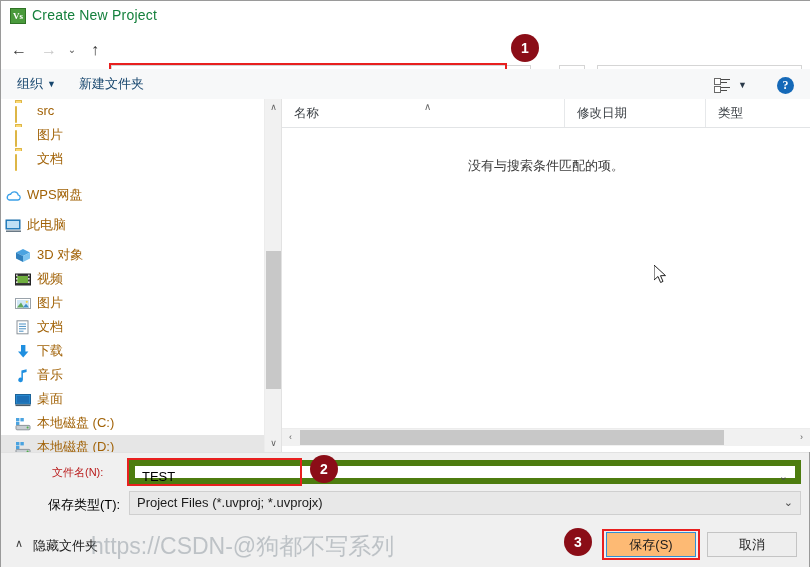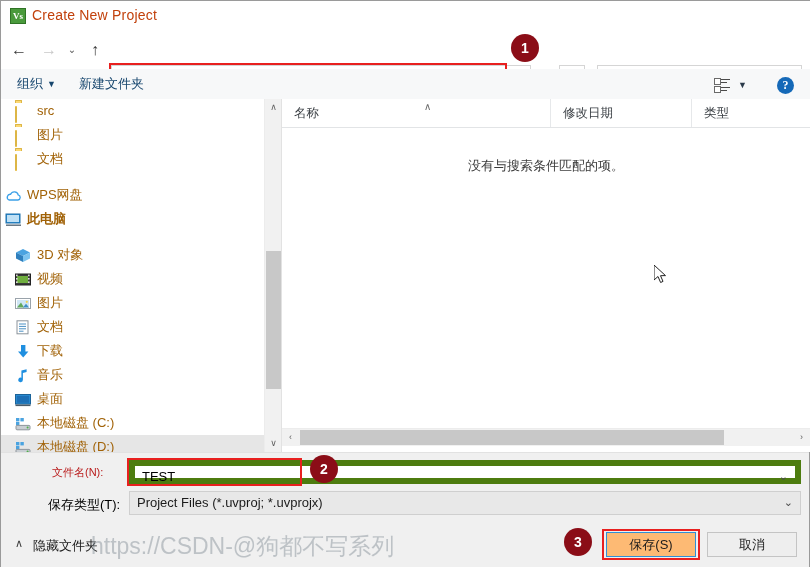--- a/index.html
+++ b/index.html
@@ -8,21 +8,21 @@
     font-family:"Liberation Sans","DejaVu Sans",sans-serif;
     font-size:13px;color:#000;background:#ffffff;
     -webkit-font-smoothing:antialiased;
   }
   .dialog{position:relative;width:810px;height:567px;background:#ffffff;box-sizing:border-box;border:1px solid #9a9a9a;}
 
   
   .titlebar{position:absolute;left:0;top:0;width:810px;height:30px;background:#ffffff;padding-left:40px;}
   .title-icon{position:absolute;left:9px;top:7px;width:16px;height:16px;background:#4a9a3c;border:1px solid #2f7325;box-sizing:border-box;
     color:#fff;font-size:9px;font-weight:bold;line-height:14px;text-align:center;font-family:"Liberation Serif",serif;}
-  .title-text{position:absolute;left:31px;top:6px;font-size:14px;color:#c2410c;letter-spacing:.2px;}
+  .title-text{position:absolute;left:31px;top:6px;font-size:14px;color:#15803d;letter-spacing:.2px;}
   .close-btn{position:absolute;right:0;top:0;width:44px;height:29px;text-align:center;line-height:29px;font-size:14px;color:#000;}
 
   
   .navbar{position:absolute;left:0;top:30px;width:810px;height:38px;background:#ffffff;}
   .nav-ico{position:absolute;top:7px;width:24px;height:24px;text-align:center;line-height:24px;font-size:16px;color:#3b3b3b;}
   #nav-back{left:6px;}
   #nav-fwd{left:36px;color:#c8c8c8;}
   #nav-recent{left:62px;font-size:10px;color:#5a5a5a;width:18px;}
   #nav-up{left:82px;}
 
@@ -65,21 +65,21 @@
   .sb-scroll .arr.up{top:0;}
   .sb-scroll .arr.dn{bottom:0;}
   .sb-thumb{position:absolute;left:1px;top:152px;width:15px;height:138px;background:#c8c8c8;}
 
   .splitter{position:absolute;left:280px;top:98px;width:1px;height:353px;background:#e2e2e2;}
 
   
   .filepane{position:absolute;left:281px;top:98px;width:528px;height:353px;background:#fff;}
   .col-head{position:absolute;left:0;top:0;width:528px;height:28px;border-bottom:1px solid #e2e4e6;background:#fff;}
   .col{position:absolute;top:0;height:28px;line-height:28px;font-size:12.5px;color:#3a3f44;padding-left:12px;box-sizing:border-box;}
-  .col.divider{border-left:1px solid #e6e8ea;}
+  .col.divider{border-left:1px solid #e6e8ea;margin-left:14px;}
   .sort-caret{position:absolute;left:142px;top:0;font-size:10px;color:#6b6b6b;line-height:16px;}
   .empty-msg{position:absolute;left:0;top:58px;width:528px;text-align:center;font-size:13px;color:#3b3b3b;}
 
   .hscroll{position:absolute;left:281px;top:427px;width:528px;height:17px;background:#f1f1f1;border-top:1px solid #ececec;}
   .hscroll .arr{position:absolute;top:0;width:17px;height:17px;text-align:center;line-height:17px;font-size:9px;color:#606060;}
   .hscroll .arr.lt{left:0;}
   .hscroll .arr.rt{right:0;}
   .h-thumb{position:absolute;left:18px;top:1px;width:424px;height:15px;background:#c8c8c8;}
 
   
@@ -179,21 +179,21 @@
       <div class="sb-item" style="top: 48px;">
         <span class="sb-ico" style="left:14px"><span class="folder-ico"></span></span>
         <span class="sb-label" style="left:36px">文档</span>
       </div>
       <div class="sb-item" style="top: 84px;">
         <span class="sb-ico" style="left:4px"><svg width="17" height="14" viewBox="0 0 17 14">
             <path d="M4 11h9a2.6 2.6 0 0 0 .2-5.1A4 4 0 0 0 5.6 5.3 3 3 0 0 0 4 11z" fill="none" stroke="#3ba0e8" stroke-width="1.3"></path>
           </svg></span>
         <span class="sb-label" style="left:26px">WPS网盘</span>
       </div>
-      <div class="sb-item" style="top: 108px; font-weight: bold;">
+      <div class="sb-item" style="top: 114px;">
         <span class="sb-ico" style="left:4px"><svg width="17" height="14" viewBox="0 0 17 14">
             <rect x="1" y="1" width="14" height="9" fill="#2b8fd6" stroke="#1f6ea8"></rect>
             <rect x="2" y="2" width="12" height="7" fill="#bfe0f5"></rect>
             <rect x="1" y="11.5" width="15" height="1.4" fill="#5a6b78"></rect>
           </svg></span>
         <span class="sb-label" style="left:26px">此电脑</span>
       </div>
       <div class="sb-item" style="top: 144px;">
         <span class="sb-ico" style="left:14px"><svg width="17" height="15" viewBox="0 0 17 15">
             <polygon points="8,1 15,4.5 8,8 1,4.5" fill="#4aa3e0"></polygon>

